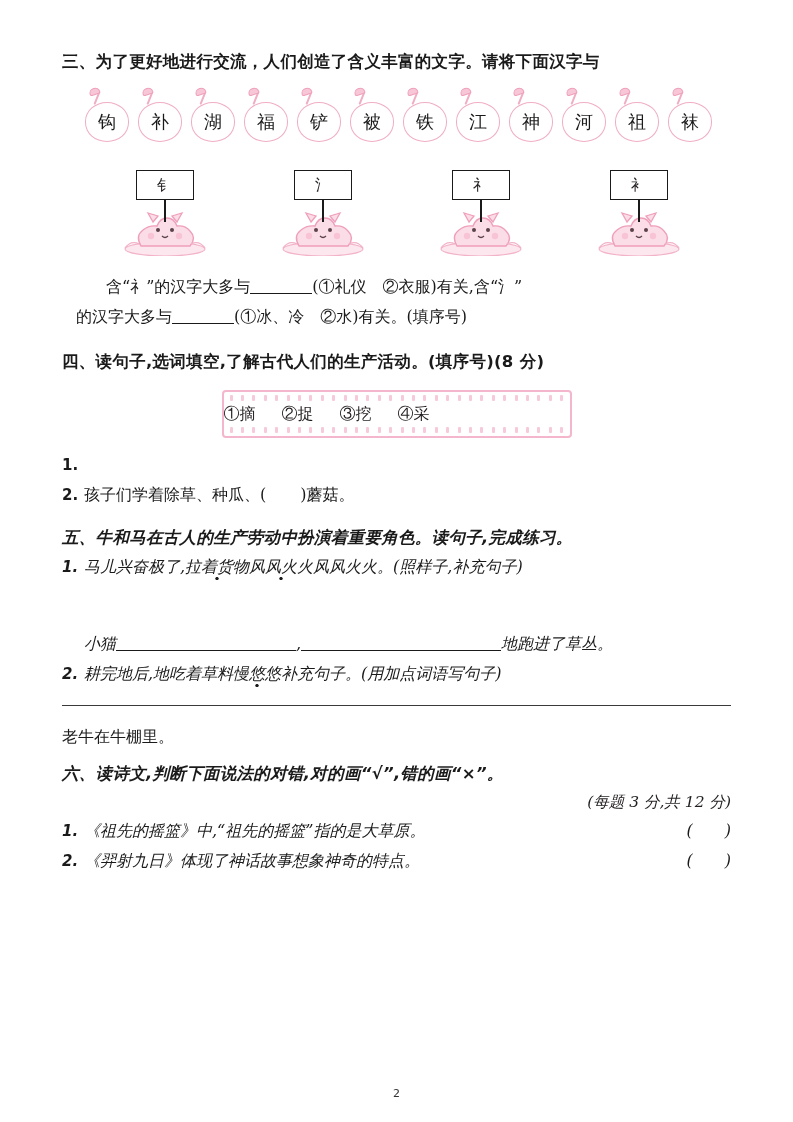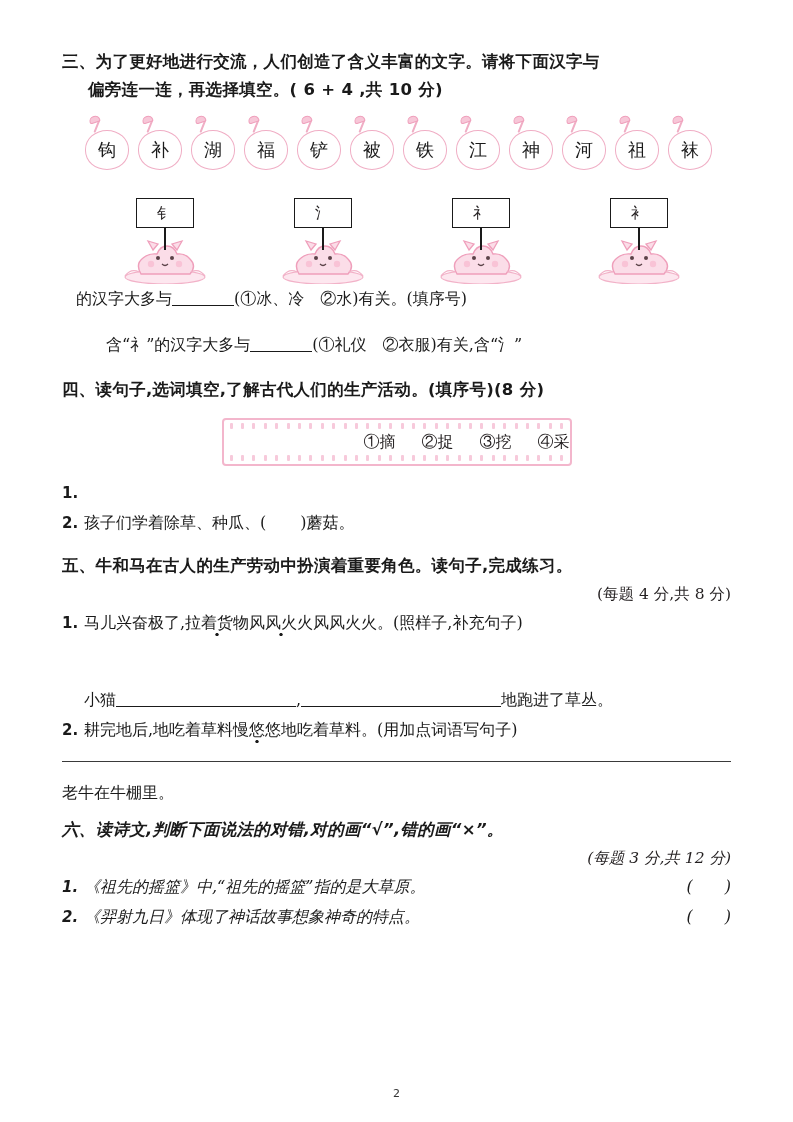--- a/index.html
+++ b/index.html
@@ -172,21 +172,21 @@
   
   .wordbank {
     margin: 14px auto 0 auto;
     width: 350px;
     height: 48px;
     border: 2px solid #f3b6cc;
     border-radius: 4px;
     box-sizing: border-box;
     display: flex;
     align-items: center;
-    justify-content: flex-end;
+    justify-content: flex-start;
     position: relative;
     background: #fff;
   }
   .wordbank .inner {
     display: flex;
     gap: 26px;
     font-family: "DejaVu Serif", "Liberation Serif", serif;
     font-size: 16px;
   }
   .wb-deco-top, .wb-deco-bot {
@@ -239,21 +239,20 @@
   .row-flex .num { width: 22px; flex: none; }
 </style>
 </head>
 <body>
 
 <div class="page">
 
   <div>
     <div class="sec-title">
       <span>三、为了更好地进行交流，人们创造了含义丰富的文字。请将下面汉字与</span>
-      <span class="indent2">偏旁连一连，再选择填空。( 6 + 4 ,共 10 分)</span>
     </div>
 
     <div class="bubble-row">
       <div class="bubble-wrap">
         <div class="knot">
             <i class="stick"></i>
             <i class="cap"></i>
           </div>
         <div class="bubble">钩</div>
       </div>
@@ -405,25 +404,25 @@
           <path d="M47 30 q3 3 6 0" fill="none" stroke="#5b4248" stroke-width="1.2"></path>
           <circle cx="36" cy="30" r="3.2" fill="#f9c3d6"></circle>
           <circle cx="64" cy="30" r="3.2" fill="#f9c3d6"></circle>
           <path d="M10 42 q6 -8 14 -4" fill="none" stroke="#f2b2c8" stroke-width="1.3"></path>
           <path d="M90 42 q-6 -8 -14 -4" fill="none" stroke="#f2b2c8" stroke-width="1.3"></path>
         </svg>
       </div>
 
     </div>
 
+    <div class="body-line" style="margin-top:16px; padding-left:44px;">
+      <span>含“礻”的汉字大多与</span><span class="blank" style="width:62px;"></span><span>(①礼仪　②衣服)有关,含“氵”</span>
+    </div>
     <div class="body-line" style="padding-left:14px;">
       <span>的汉字大多与</span><span class="blank" style="width:62px;"></span><span>(①冰、冷　②水)有关。(填序号)</span>
-    </div>
-    <div class="body-line" style="margin-top:16px; padding-left:44px;">
-      <span>含“礻”的汉字大多与</span><span class="blank" style="width:62px;"></span><span>(①礼仪　②衣服)有关,含“氵”</span>
     </div>
   </div>
 
   <div style="margin-top:16px;">
     <div class="sec-title">四、读句子,选词填空,了解古代人们的生产活动。(填序号)(8 分)</div>
 
     <div class="wordbank">
       <div class="wb-deco-top">
         <i></i>
           <i></i>
@@ -501,35 +500,34 @@
     </div>
 
     <div class="body-line row-flex">
       <span class="num">2.</span>
       <span>
         <span>孩子们学着除草、种瓜、(</span><span class="paren-blank"></span><span>)蘑菇。</span>
       </span>
     </div>
   </div>
 
-  <div style="margin-top:14px;">
+  <div style="margin-top:14px;font-style:italic;">
     <div class="sec-title">五、牛和马在古人的生产劳动中扮演着重要角色。读句子,完成练习。</div>
-    <div class="right-note">(每题 4 分,共 8 分)</div>
 
     <div class="body-line row-flex">
       <span class="num">1.</span>
       <span class="dotted"><span style="position:static">马儿兴奋极了,</span><span><span style="position:static">拉着货物</span></span><span><span style="position:static">风风火火</span></span><span style="position:static">风风火火。(照样子,补充句子)</span></span>
     </div>
     <div class="body-line" style="padding-left:22px;margin-top:47px;">
       <span>小猫</span><span class="blank" style="width:180px;"></span><span>,</span><span class="blank" style="width:200px;"></span><span>地跑进了草丛。</span>
     </div>
 
     <div class="body-line row-flex">
       <span class="num">2.</span>
-      <span class="dotted"><span style="position:static">耕完地后,地吃着草料</span><span><span style="position:static">慢悠悠</span></span><span style="position:static">地吃着草料。(用加点词语写句子)</span></span>
+      <span class="dotted"><span style="position:static">耕完地后,地吃着草料</span><span><span style="position:static">慢悠悠</span></span><span style="position:static">补充句子。(用加点词语写句子)</span></span>
     </div>
   </div>
 
   <hr class="hr">
 
   <div class="body-line">
     <div>老牛在牛棚里。</div>
   </div>
 
   <div style="margin-top:8px;font-style:italic;">

